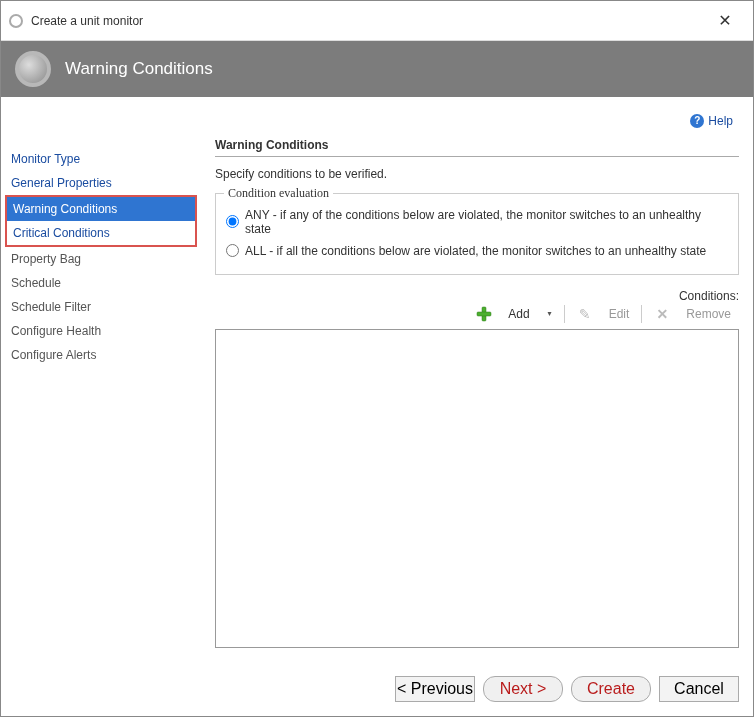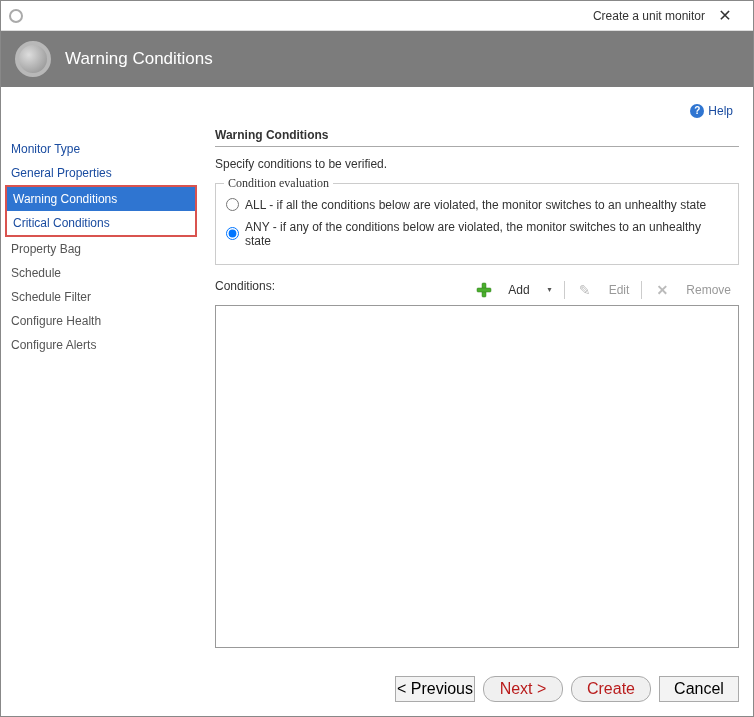--- a/index.html
+++ b/index.html
@@ -1,19 +1,19 @@
 <!DOCTYPE html>
 <html><head>
   <meta charset="utf-8">
   <style>
     * { box-sizing: border-box; margin: 0; padding: 0; }
     body { font-family: "Segoe UI", Tahoma, sans-serif; font-size: 12px; color: #333; background: #fff; }
     .window { width: 754px; height: 717px; border: 1px solid #888; display: flex; flex-direction: column; background: #fff; }
     
-    .titlebar { height: 30px; display: flex; align-items: center; padding: 0 8px; border-bottom: 1px solid #ddd; text-align: right; }
+    .titlebar { height: 40px; display: flex; align-items: center; padding: 0 8px; border-bottom: 1px solid #ddd; }
     .titlebar .title-icon { width: 14px; height: 14px; border: 2px solid #aaa; border-radius: 50%; margin-right: 8px; }
     .titlebar .title-text { flex: 1; font-size: 12px; }
     .titlebar .close-btn { width: 40px; height: 28px; display: flex; align-items: center; justify-content: center; font-size: 16px; cursor: pointer; }
     
     .header-banner { height: 56px; background: #7c7c7c; display: flex; align-items: center; padding-left: 14px; }
     .banner-icon { width: 36px; height: 36px; border: 4px solid #b8b8b8; border-radius: 50%; background: radial-gradient(circle at 35% 35%, #ddd, #8a8a8a); margin-right: 14px; }
     .banner-title { color: #fff; font-size: 17px; font-weight: 400; }
     
     .body { flex: 1; display: flex; overflow: hidden; }
     
@@ -31,21 +31,21 @@
     .help-icon { width: 14px; height: 14px; border-radius: 50%; background: #2f75d1; color: #fff; font-size: 10px; font-weight: bold; display: inline-flex; align-items: center; justify-content: center; }
     
     .section-heading { font-weight: bold; font-size: 12px; padding-bottom: 4px; border-bottom: 1px solid #aaa; margin-bottom: 10px; }
     .section-sub { margin-bottom: 12px; }
     
     .groupbox { border: 1px solid #ccc; padding: 10px 10px 12px 10px; position: relative; margin-bottom: 14px; }
     .groupbox-legend { position: absolute; top: -8px; left: 8px; background: #fff; padding: 0 4px; font-size: 12px; font-family: Liberation Serif, serif; }
     .radio-row { display: flex; align-items: center; gap: 6px; padding: 4px 0; }
     .radio-row label { cursor: pointer; }
     
-    .toolbar-row { display: flex; align-items: flex-start; margin-bottom: 4px; }
+    .toolbar-row { display: flex; align-items: flex-end; margin-bottom: 4px; flex-direction: column; }
     .toolbar-label { flex: 1; }
     .toolbar-buttons { display: flex; align-items: center; gap: 2px; }
     .tbtn { display: inline-flex; align-items: center; gap: 16px; padding: 3px 8px; cursor: pointer; color: #333; }
     .tbtn.disabled { color: #999; cursor: default; }
     .tbtn .icon { width: 16px; height: 16px; display: inline-flex; align-items: center; justify-content: center; }
     .sep { width: 1px; height: 18px; background: #ccc; margin: 0 2px; }
     .dropdown-caret { font-size: 8px; margin-left: 2px; color: #555; }
     
     .add-plus svg { display: block; }
     .edit-pencil { color: #bbb; font-size: 14px; }
@@ -96,26 +96,26 @@
           <span>Help</span>
         </span>
       </div>
 
       <div class="section-heading">Warning Conditions</div>
       <div class="section-sub">Specify conditions to be verified.</div>
 
       <div class="groupbox">
         <div class="groupbox-legend">Condition evaluation</div>
         <div class="radio-row">
+          <input type="radio" name="cond" id="r-any" checked="" style="">
+          <label for="r-any">ANY - if any of the conditions below are violated, the monitor switches to an unhealthy state</label>
+        </div>
+        <div class="radio-row">
           <input type="radio" name="cond" id="r-all" style="">
           <label for="r-all">ALL - if all the conditions below are violated, the monitor switches to an unhealthy state</label>
-        </div>
-        <div class="radio-row">
-          <input type="radio" name="cond" id="r-any" checked="" style="">
-          <label for="r-any">ANY - if any of the conditions below are violated, the monitor switches to an unhealthy state</label>
         </div>
       </div>
 
       <div class="toolbar-row">
         <span class="toolbar-label">Conditions:</span>
         <div class="toolbar-buttons">
           <span class="tbtn">
             <span class="icon add-plus">
               <svg width="16" height="16" viewBox="0 0 16 16">
                 <rect x="6" y="1" width="4" height="14" rx="1" fill="#4caf2f" stroke="#2e7d1a" stroke-width="0.5"></rect>

